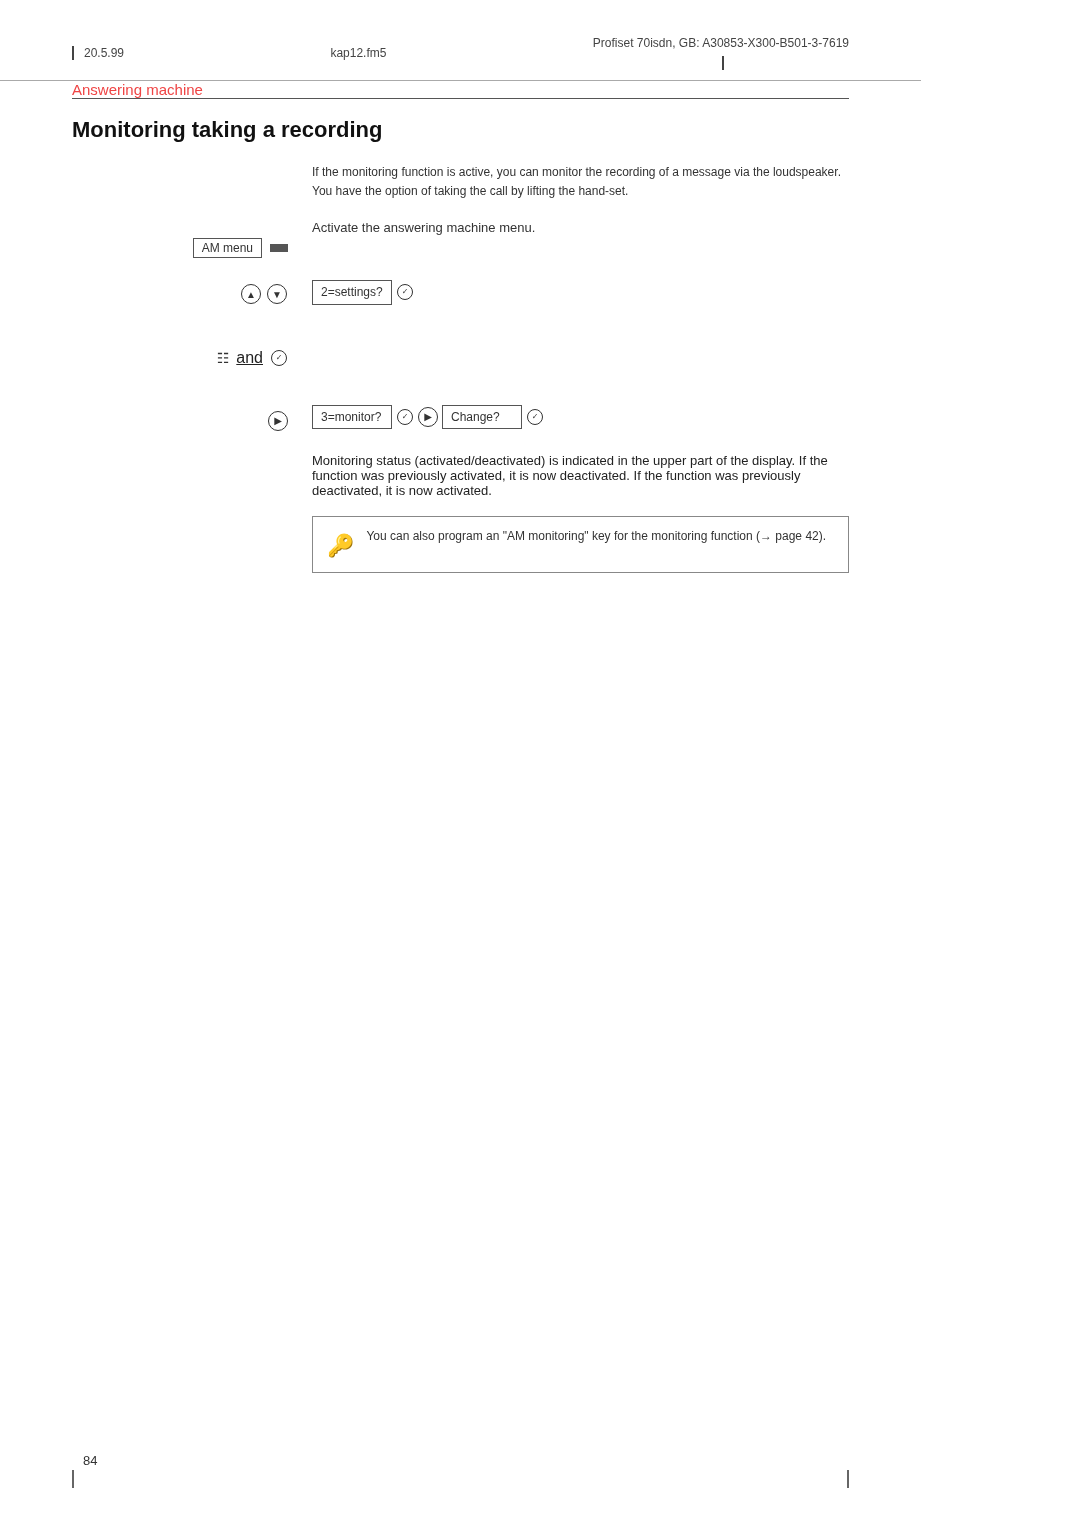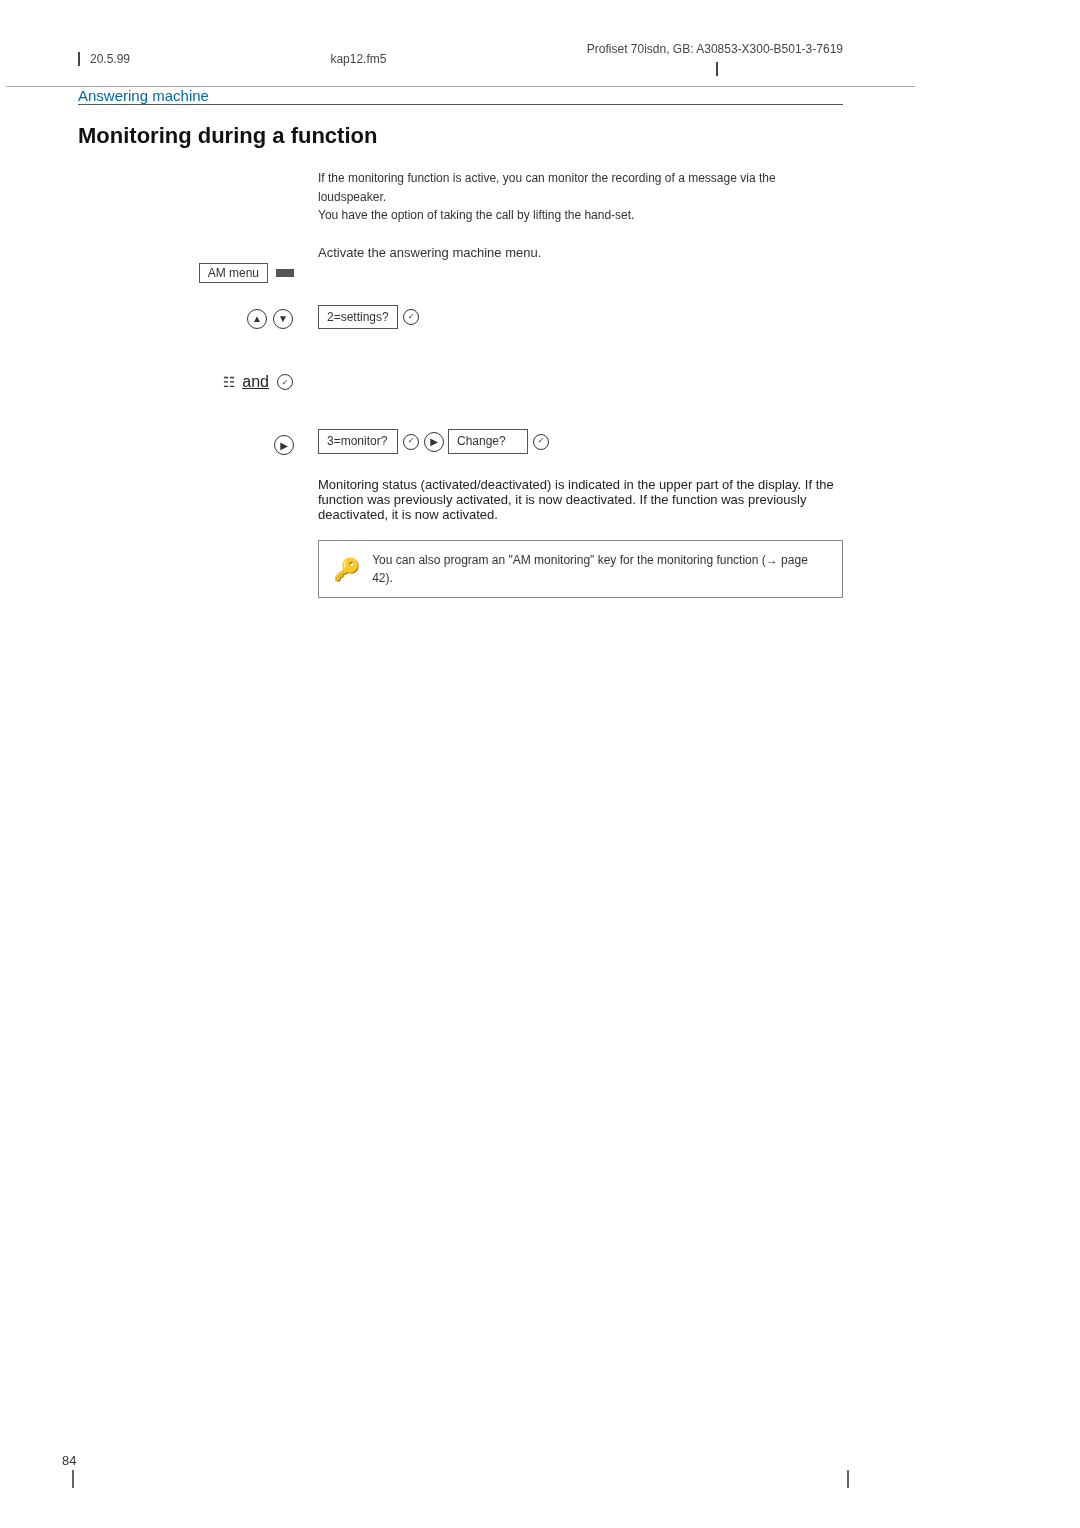--- a/index.html
+++ b/index.html
@@ -10,21 +10,21 @@
       font-size: 13px;
       color: #222;
       width: 1080px;
       min-height: 1528px;
       position: relative;
     }
 
     .page {
       width: 921px;
       min-height: 1528px;
-      padding: 6px;
+      padding: 0;
       position: relative;
     }
 
     
     .header {
       display: flex;
       justify-content: space-between;
       align-items: center;
       padding: 36px 72px 10px 72px;
       border-bottom: 1px solid #aaa;
@@ -36,21 +36,21 @@
     .header-left .bar { width: 2px; height: 14px; background: #444; margin-right: 4px; }
 
     .header-right { display: flex; align-items: center; gap: 6px; flex-direction: column; }
     .header-right .bar { width: 2px; height: 14px; background: #444; margin-left: 4px; }
 
     
     .section-title {
       padding: 28px 72px 6px 72px;
       font-size: 15px;
       font-weight: normal;
-      color: #0369a1;
+      color: #ef4444;
     }
 
     
     .content {
       padding: 0 72px;
     }
 
     .divider {
       border: none;
       border-top: 1px solid #555;
@@ -195,21 +195,21 @@
       font-size: 22px;
       color: #333;
       margin-top: 2px;
       min-width: 24px;
     }
 
     
     .page-number {
       position: absolute;
       bottom: 60px;
-      left: 62px;
+      left: 83px;
       font-size: 13px;
       color: #333;
     }
 
     
     .bottom-left-bar {
       position: absolute;
       bottom: 40px;
       left: 72px;
       width: 2px;
@@ -250,21 +250,21 @@
   </div>
 
   <div class="section-title content">
     <span>Answering machine</span>
   </div>
 
   <hr class="divider">
 
   <div class="content">
 
-    <div class="chapter-heading">Monitoring during a function</div>
+    <div class="chapter-heading">Monitoring taking a recording</div>
 
     <div class="intro-text">
       If the monitoring function is active, you can monitor the recording of a message via the loudspeaker.<br>
       You have the option of taking the call by lifting the hand-set.
     </div>
 
     <div class="step-block">
       <div class="col-left">
         <div class="icon-row" style="justify-content:flex-end; margin-top:18px;">
           <span class="am-menu-box">AM menu</span>

